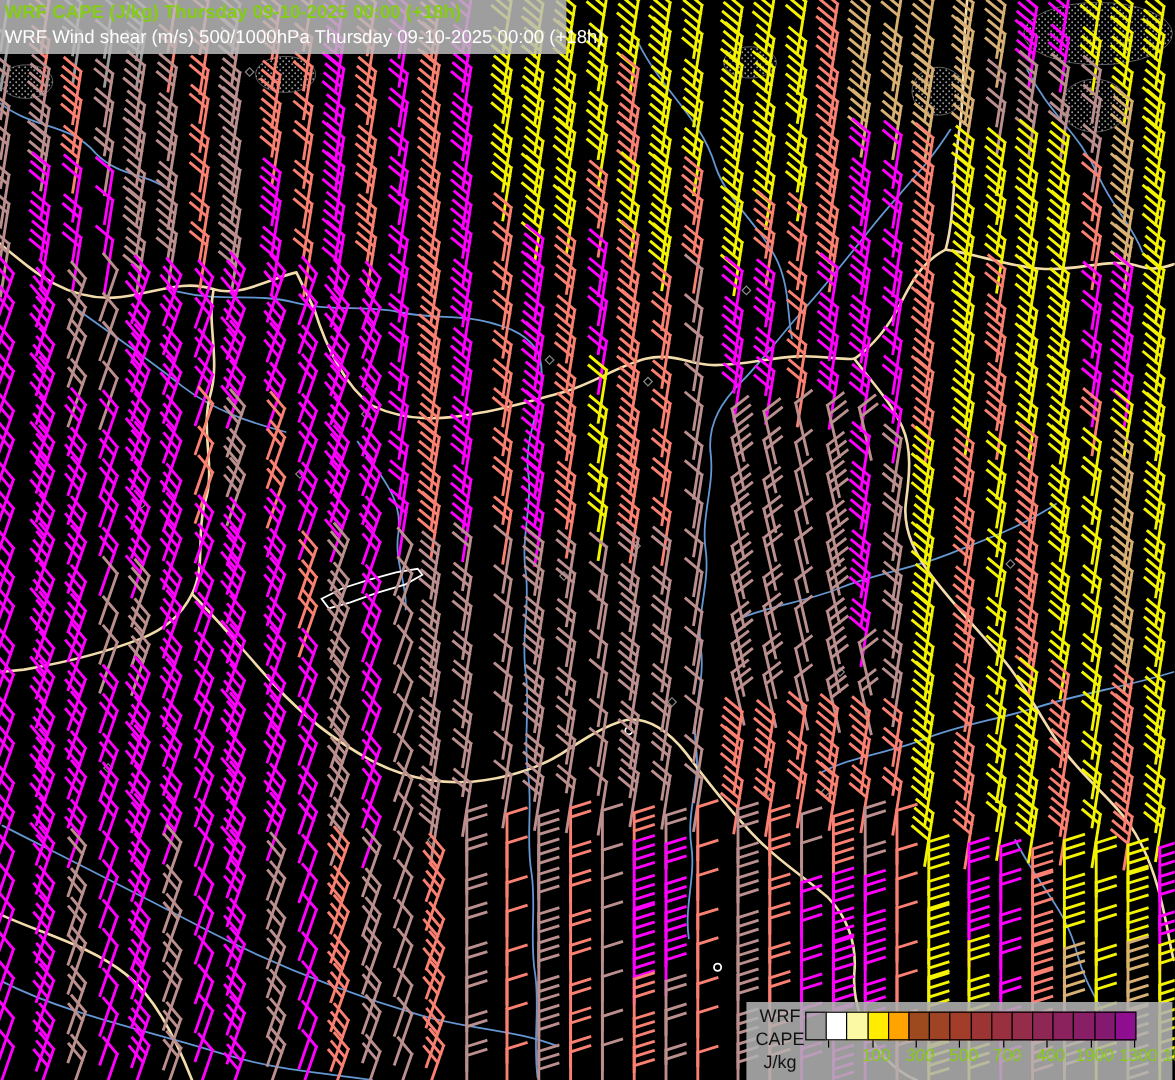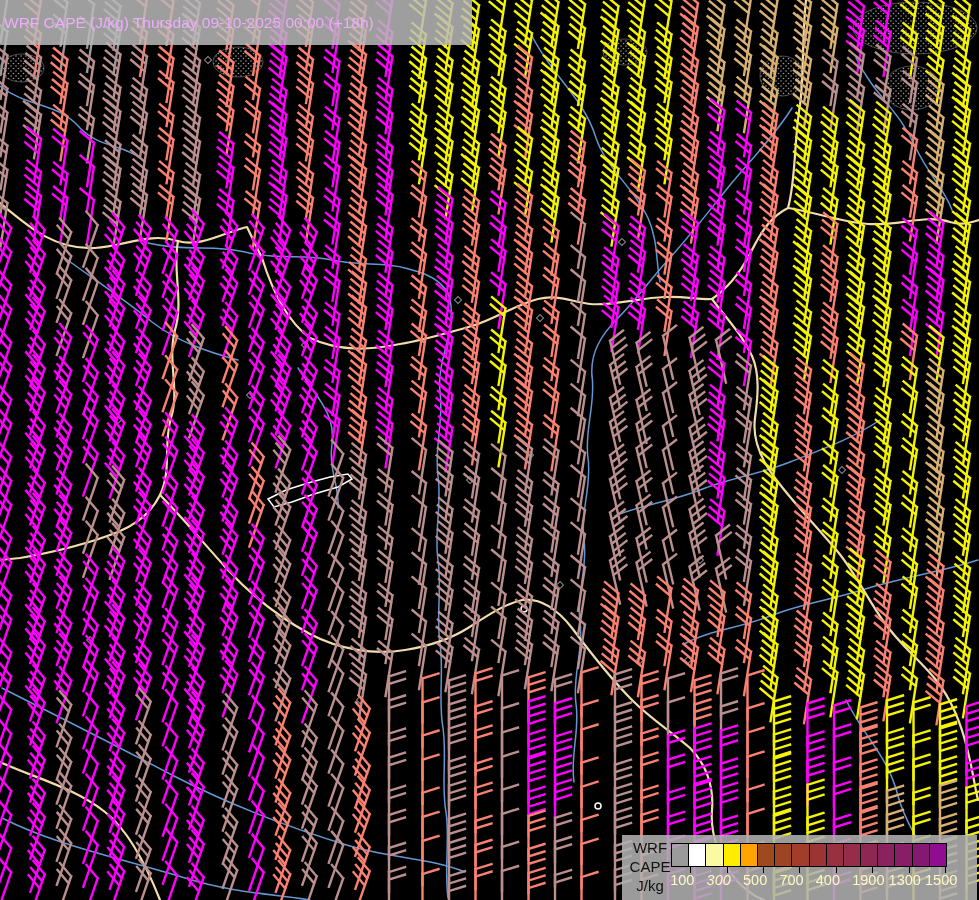--- a/index.html
+++ b/index.html
@@ -1,30 +1,30 @@
 <!DOCTYPE html>
 <html><head>
 <meta charset="utf-8">
 <style>
   html,body{margin:0;padding:0;background:#222;}
   #stage{position:relative;width:979px;height:900px;overflow:hidden;background:#000;
          font-family:"Liberation Sans",sans-serif;}
   #map-svg{position:absolute;left:0;top:0;}
   #title-bar{position:absolute;left:0;top:0;width:472px;height:45px;
              background:rgba(186,186,186,0.85);z-index:5;}
-  #title-line1{position:absolute;left:4px;top:14px;font-size:15.5px;color:#f0abfc;white-space:nowrap;}
+  #title-line1{position:absolute;left:4px;top:2px;font-size:15.5px;color:#84cc16;white-space:nowrap;font-weight:bold;}
   #title-line2{position:absolute;left:4px;top:23px;font-size:15.5px;color:#fdfdfd;white-space:nowrap;}
   #cape-legend{position:absolute;left:622px;top:835px;width:355px;height:74px;
                background:rgba(176,176,176,0.88);z-index:5;}
   .legend-title{position:absolute;left:6px;top:3px;width:44px;text-align:center;
                 font-size:15px;color:#111;line-height:19px;}
   #legend-cells{position:absolute;left:50px;top:8px;height:24px;display:flex;}
   .legend-cell{width:18.2px;height:24px;border:1px solid #000;margin-left:-1px;box-sizing:border-box;}
   .legend-tick{position:absolute;top:32px;width:1px;height:6px;background:#000;}
-  .legend-num{position:absolute;top:37px;width:40px;font-size:14.5px;color:#fef9c3;}
+  .legend-num{position:absolute;top:37px;width:40px;text-align:center;font-size:14.5px;color:#84cc16;margin-left:40px;}
 </style>
 </head>
 <body>
 
 <div id="stage">
   <svg id="map-svg" width="979" height="900" viewBox="0 0 979 900">
     <defs>
       <pattern id="stipple" patternUnits="userSpaceOnUse" width="5" height="5">
         <circle cx="1" cy="1" r="0.8" fill="#9a9a9a"></circle>
         <circle cx="3.5" cy="3.5" r="0.8" fill="#9a9a9a"></circle>
@@ -1238,20 +1238,21 @@
         <path d="M 0,0 L 0,44 M 0,0 L 16,-5 M 0,7.5 L 16,2.5 M 0,15 L 16,10 M 0,22.5 L 16,17.5" stroke="#fa8072" transform="translate(860.5,870.1) rotate(0 0 22)"></path>
         <path d="M 0,0 L 0,44 M 0,0 L 16,-5 M 0,7.5 L 16,2.5 M 0,15 L 16,10" stroke="#d8b074" transform="translate(887,872.1) rotate(0 0 22)"></path>
         <path d="M 0,0 L 0,44 M 0,0 L 16,-5 M 0,7.5 L 16,2.5" stroke="#f4f400" transform="translate(913.5,874.1) rotate(0 0 22)"></path>
         <path d="M 0,0 L 0,44 M 0,0 L 16,-5 M 0,7.5 L 16,2.5 M 0,15 L 16,10 M 0,22.5 L 16,17.5" stroke="#d8b074" transform="translate(940,876.1) rotate(0 0 22)"></path>
         <path d="M 0,0 L 0,44 M 0,0 L 16,-5 M 0,7.5 L 16,2.5 M 0,15 L 16,10" stroke="#f4f400" transform="translate(966.5,869.1) rotate(0 0 22)"></path>
       </g>
   </svg>
 
   <div id="title-bar">
     <div id="title-line1">WRF CAPE (J/kg) Thursday 09-10-2025 00:00 (+18h)</div>
+    <div id="title-line2">WRF Wind shear (m/s) 500/1000hPa Thursday 09-10-2025 00:00 (+18h)</div>
   </div>
 
   <div id="cape-legend">
     <div class="legend-title">
       <div>WRF</div>
       <div>CAPE</div>
       <div>J/kg</div>
     </div>
     <div id="legend-cells">
         <div class="legend-cell" style="background: transparent;"></div>

